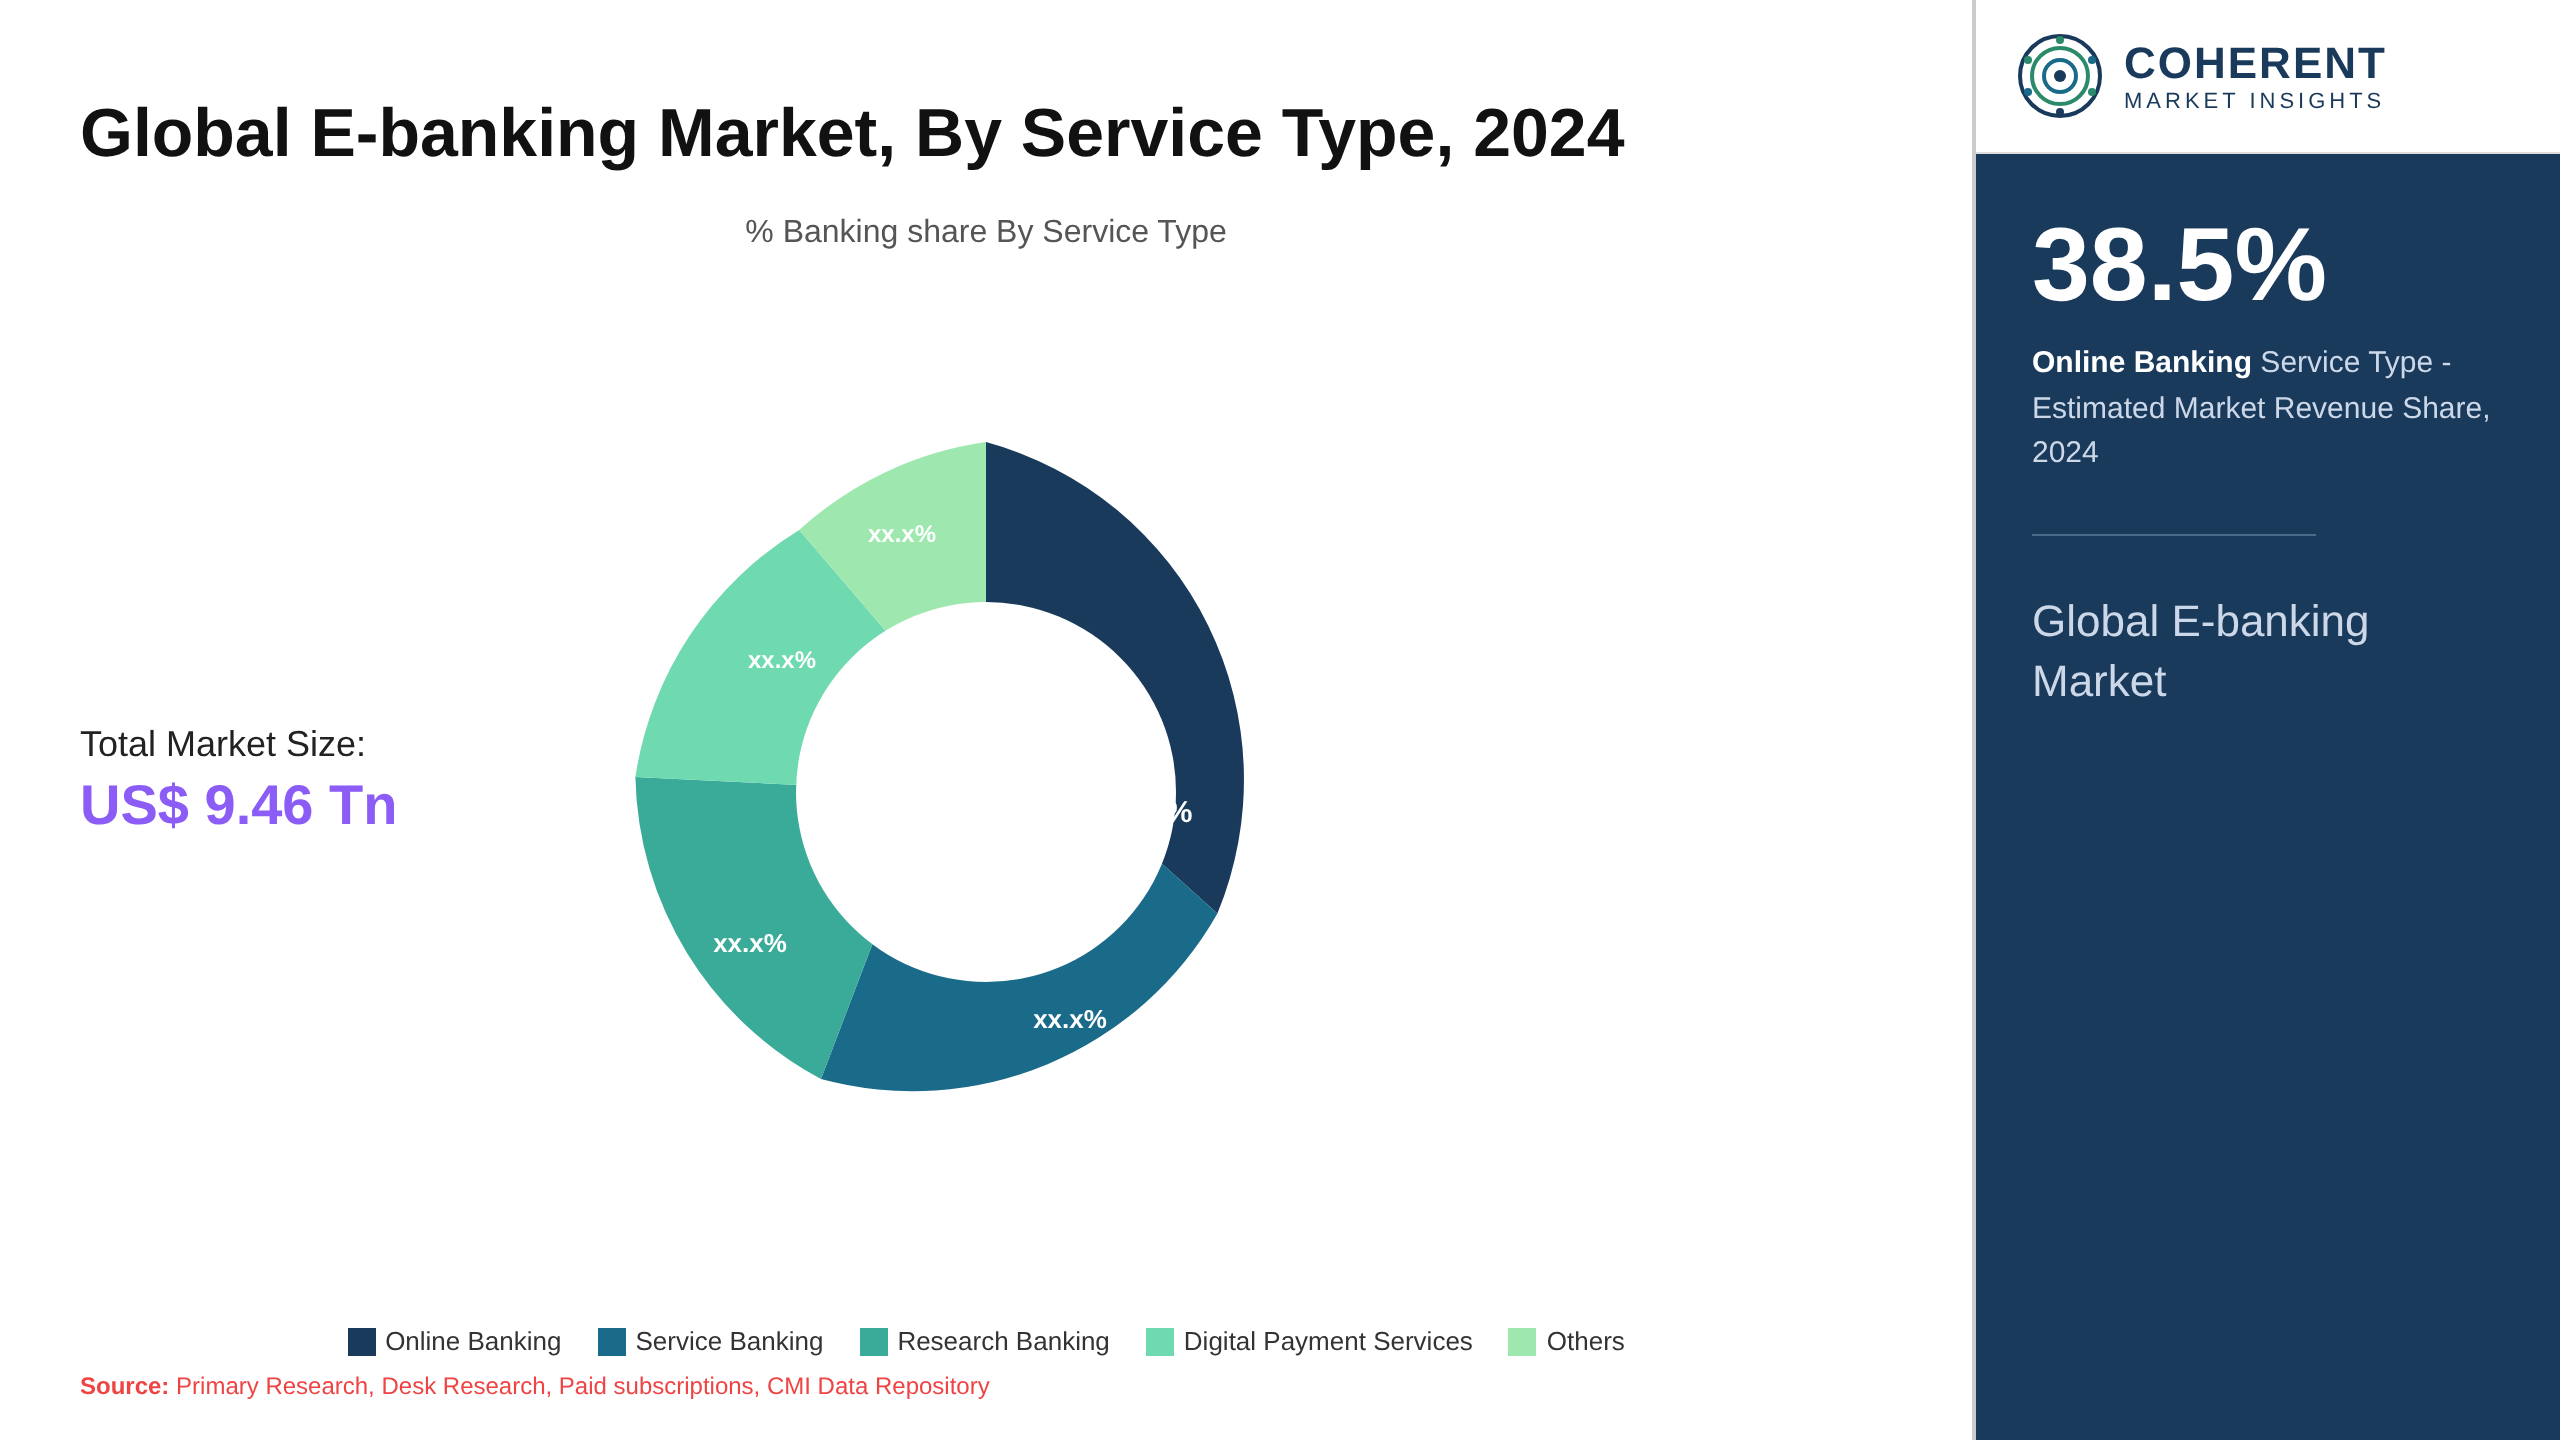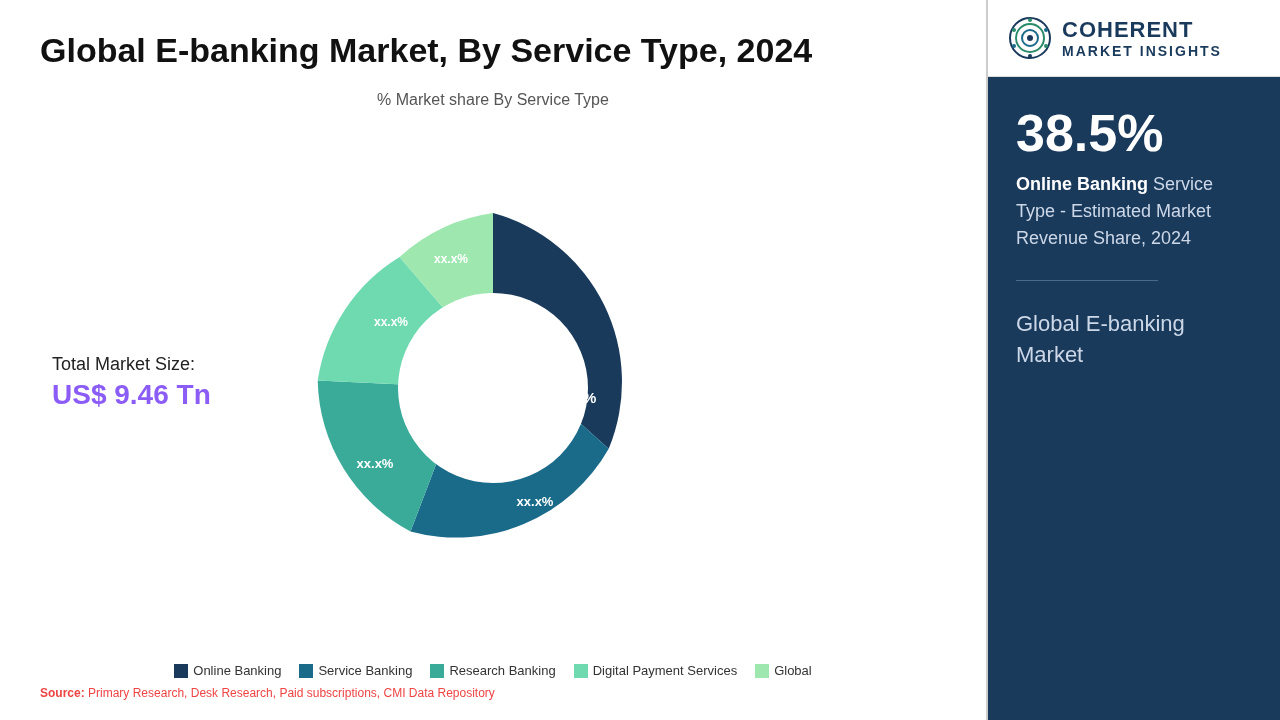--- a/index.html
+++ b/index.html
@@ -6,21 +6,21 @@
     body {
       width: 1280px;
       height: 720px;
       font-family: Arial, sans-serif;
       display: flex;
       overflow: hidden;
     }
     .main-content {
       flex: 1;
       background: #ffffff;
-      padding: 30px 40px 20px 40px;
+      padding: 47px 40px 20px 40px;
       display: flex;
       flex-direction: column;
       position: relative;
     }
     .title {
       font-size: 34px;
       font-weight: bold;
       color: #111111;
       margin-bottom: 10px;
       line-height: 1.2;
@@ -34,21 +34,21 @@
     }
     .chart-area {
       display: flex;
       align-items: center;
       justify-content: center;
       flex: 1;
       position: relative;
     }
     .market-size {
       position: absolute;
-      left: 12px;
+      left: 0;
       top: 50%;
       transform: translateY(-60%);
     }
     .market-size-label {
       font-size: 18px;
       color: #222;
       margin-bottom: 4px;
     }
     .market-size-value {
       font-size: 28px;
@@ -117,40 +117,40 @@
       display: flex;
       flex-direction: column;
     }
     .logo-name {
       font-size: 22px;
       font-weight: bold;
       color: #1a3a5c;
       letter-spacing: 1px;
     }
     .logo-sub {
-      font-size: 14px;
+      font-size: 11px;
       color: #1a3a5c;
       letter-spacing: 2px;
-      font-weight: bold;
+      font-weight: normal;
     }
     .sidebar-content {
       padding: 30px 28px;
       flex: 1;
       display: flex;
       flex-direction: column;
     }
     .big-percent {
       font-size: 52px;
       font-weight: bold;
       color: #ffffff;
       line-height: 1;
       margin-bottom: 12px;
     }
     .sidebar-desc {
-      font-size: 18px;
+      font-size: 15px;
       color: #ccd8e8;
       line-height: 1.5;
       margin-bottom: 28px;
     }
     .sidebar-desc strong {
       color: #ffffff;
       font-weight: bold;
     }
     .divider {
       border: none;
@@ -169,21 +169,21 @@
       background: #cccccc;
       align-self: stretch;
     }
   </style>
 </head>
 <body>
 
 <div class="main-content">
   <h1 class="title">Global E-banking Market, By Service Type, 2024</h1>
 
-  <div class="chart-title">% Market share By Service Type</div>
+  <div class="chart-title">% Banking share By Service Type</div>
 
   <div class="chart-area">
     <div class="market-size">
       <div class="market-size-label">Total Market Size:</div>
       <div class="market-size-value">US$ 9.46 Tn</div>
     </div>
 
     <div class="donut-container">
       <svg viewBox="0 0 380 380" xmlns="http://www.w3.org/2000/svg">
 
@@ -254,21 +254,21 @@
     <div class="legend-item">
       <span class="legend-color" style="background:#3aab99;"></span>
       <span>Research Banking</span>
     </div>
     <div class="legend-item">
       <span class="legend-color" style="background:#6fd9b0;"></span>
       <span>Digital Payment Services</span>
     </div>
     <div class="legend-item">
       <span class="legend-color" style="background:#9ee8b0;"></span>
-      <span>Global</span>
+      <span>Others</span>
     </div>
   </div>
 
   <div class="source-text">
     <span class="bold">Source:</span>
     <span>Primary Research, Desk Research, Paid subscriptions, CMI Data Repository</span>
   </div>
 </div>
 
 <div class="vert-divider"></div>

